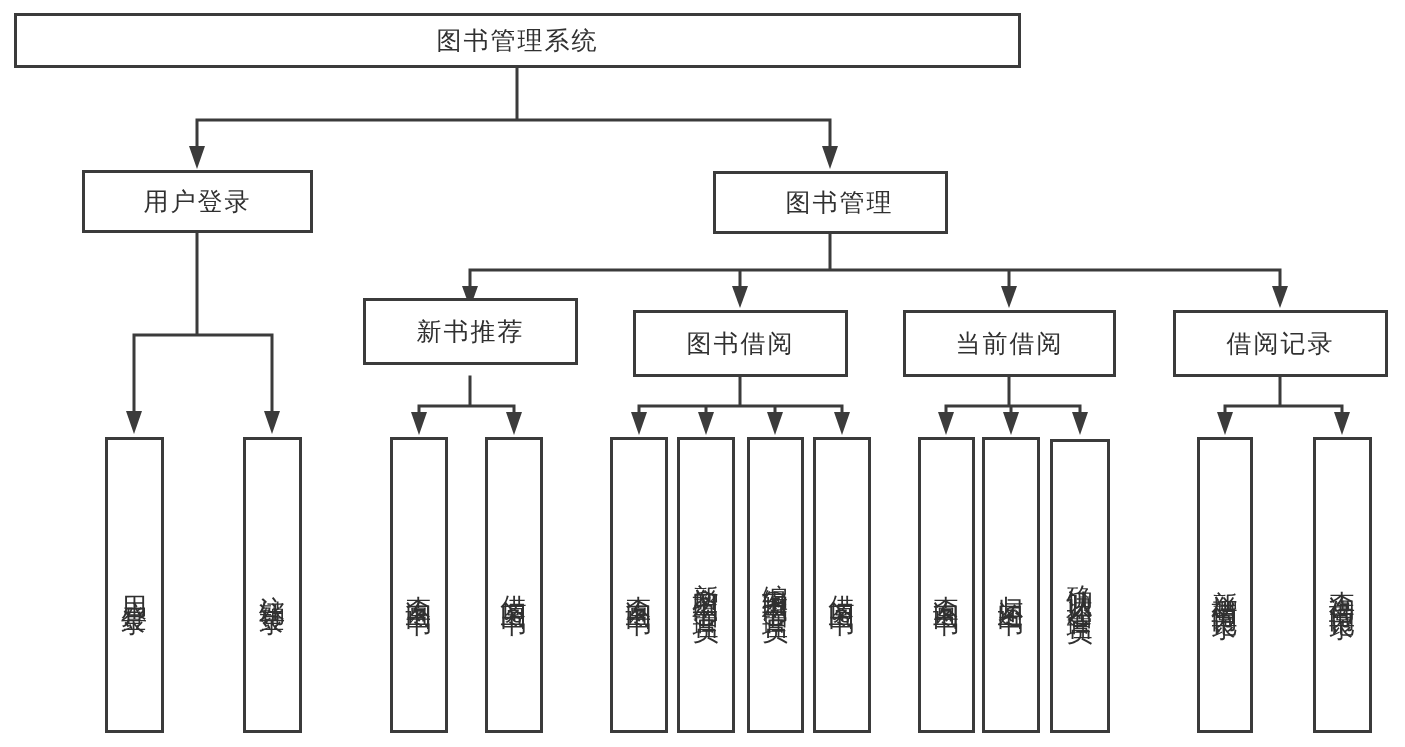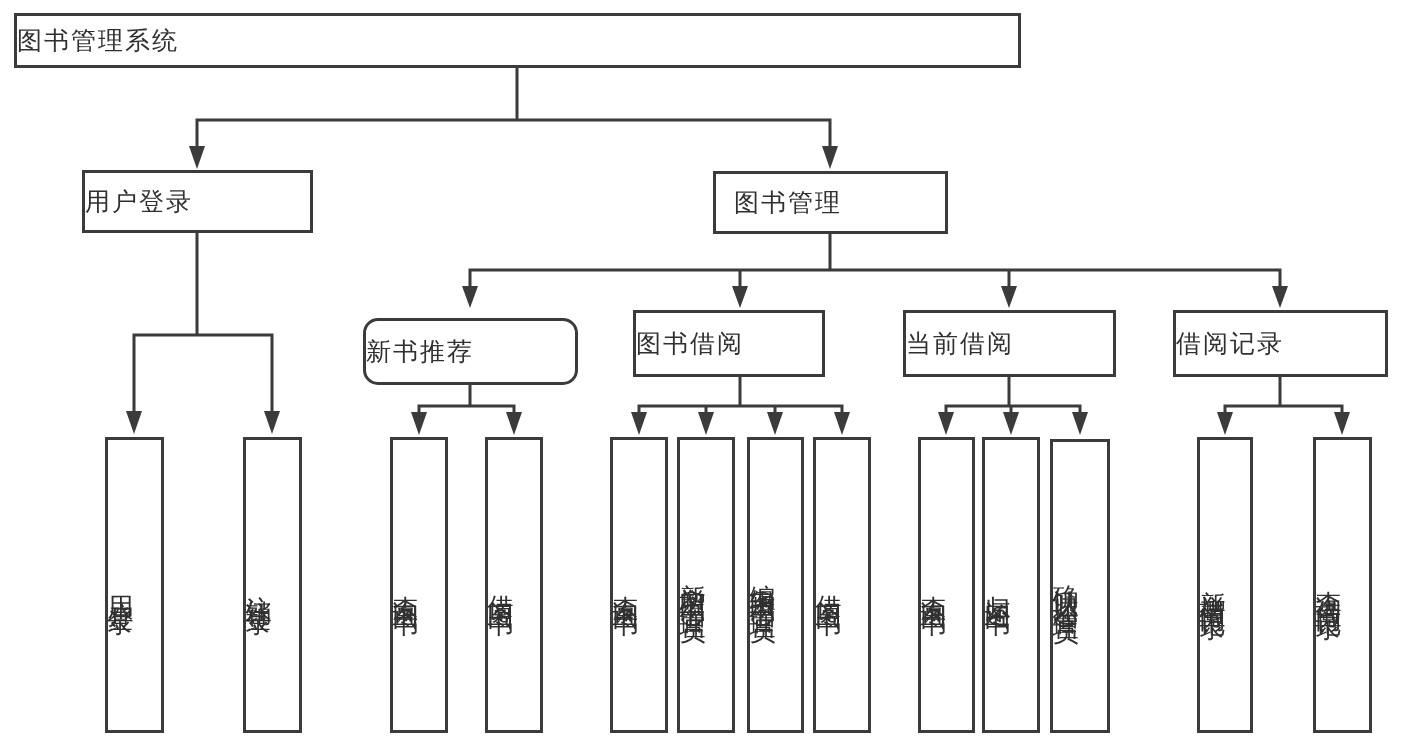--- a/index.html
+++ b/index.html
@@ -28,21 +28,21 @@
   svg.connectors path{
     fill:none;stroke:currentColor;stroke-width:3;
     stroke-linecap:square;stroke-linejoin:miter;
   }
   svg.connectors polygon{fill:currentColor;stroke:none;}
   .node{
     position:absolute;
     box-sizing:border-box;
     border:3px solid var(--line);
     background:var(--background);
-    display:flex;align-items:center;justify-content:flex-start;
+    display:flex;align-items:center;justify-content:center;
     color:var(--text);
   }
   .node .lbl{
     font-size:25px;
     letter-spacing:2px;
     white-space:nowrap;
     line-height:1;
   }
   .node.v .lbl{
     writing-mode:vertical-rl;
@@ -111,24 +111,24 @@
     <span class="lbl">图书管理系统</span>
   </div>
 
   <div class="node" style="left:82px;top:170px;width:231px;height:63px;">
     <span class="lbl">用户登录</span>
   </div>
   <div class="node" style="left:713px;top:171px;width:235px;height:63px;padding-left:18px;">
     <span class="lbl">图书管理</span>
   </div>
 
-  <div class="node" style="left:363px;top:318px;width:215px;height:67px;border-radius:15px;">
+  <div class="node" style="left:363px;top:298px;width:215px;height:67px;">
     <span class="lbl">新书推荐</span>
   </div>
-  <div class="node" style="left:633px;top:310px;width:192px;height:67px;">
+  <div class="node" style="left:633px;top:310px;width:215px;height:67px;">
     <span class="lbl">图书借阅</span>
   </div>
   <div class="node" style="left:903px;top:310px;width:213px;height:67px;">
     <span class="lbl">当前借阅</span>
   </div>
   <div class="node" style="left:1173px;top:310px;width:215px;height:67px;">
     <span class="lbl">借阅记录</span>
   </div>
 
   <div class="node v" style="left:105px;top:437px;width:59px;height:296px;">

